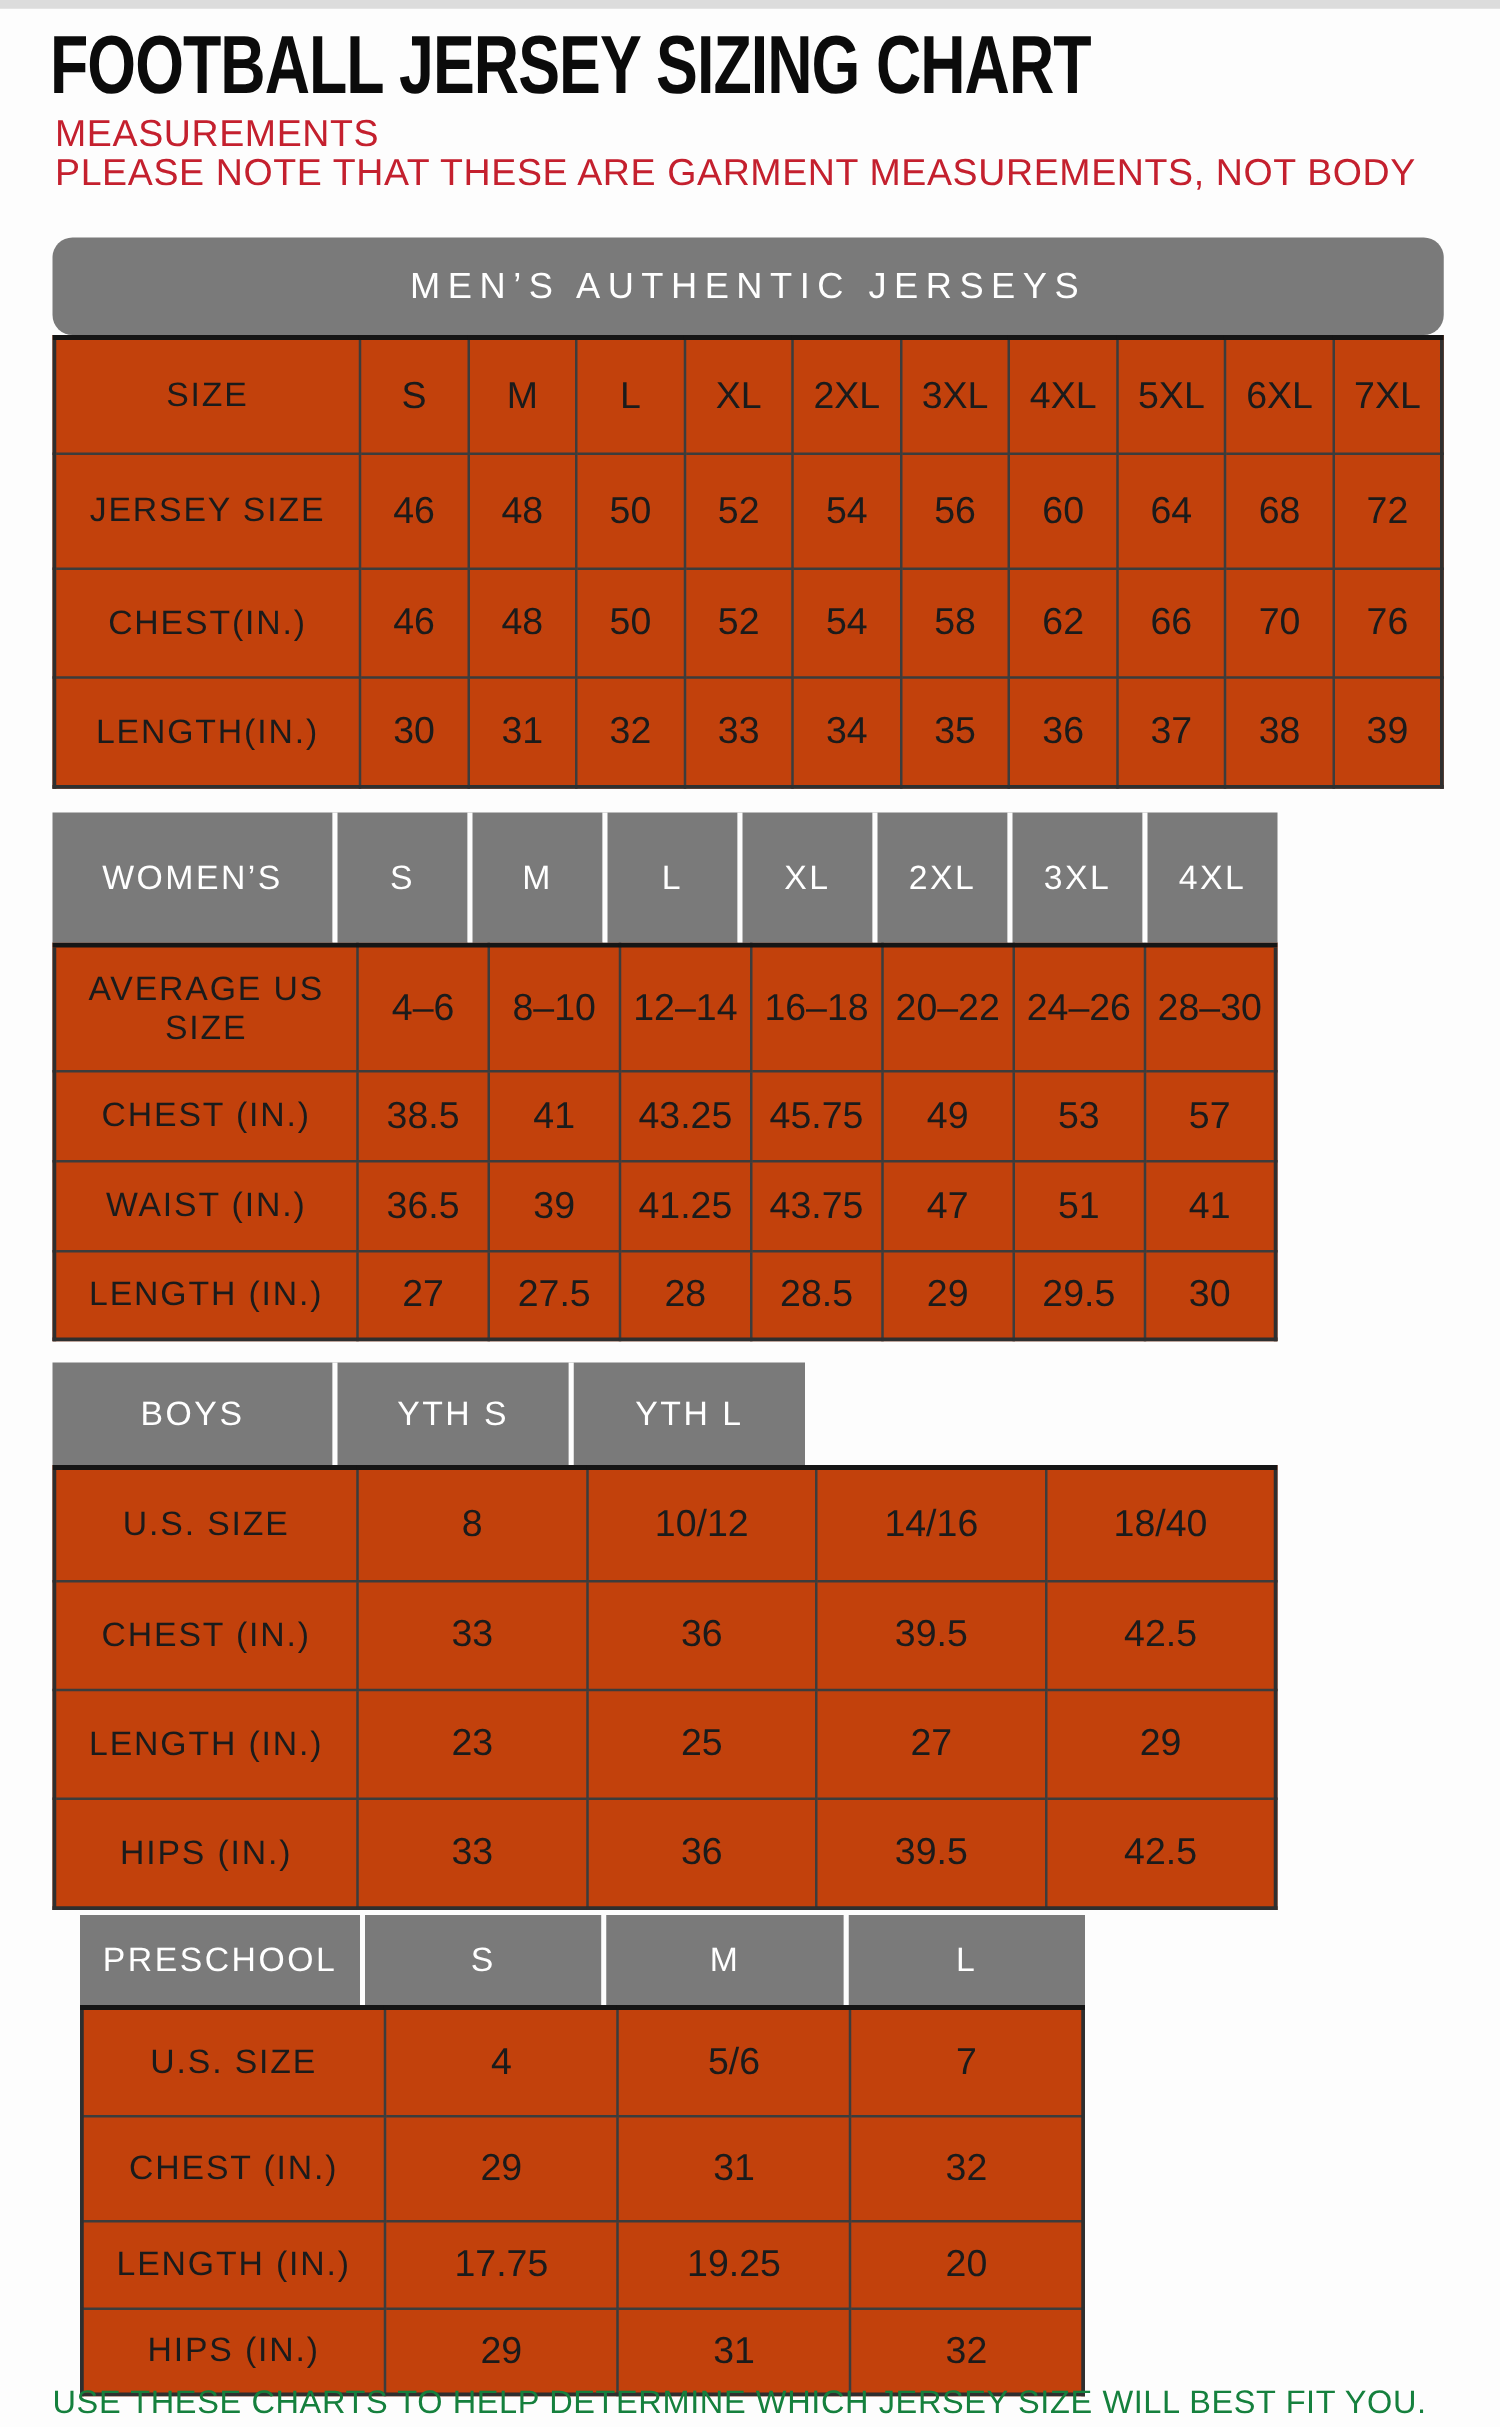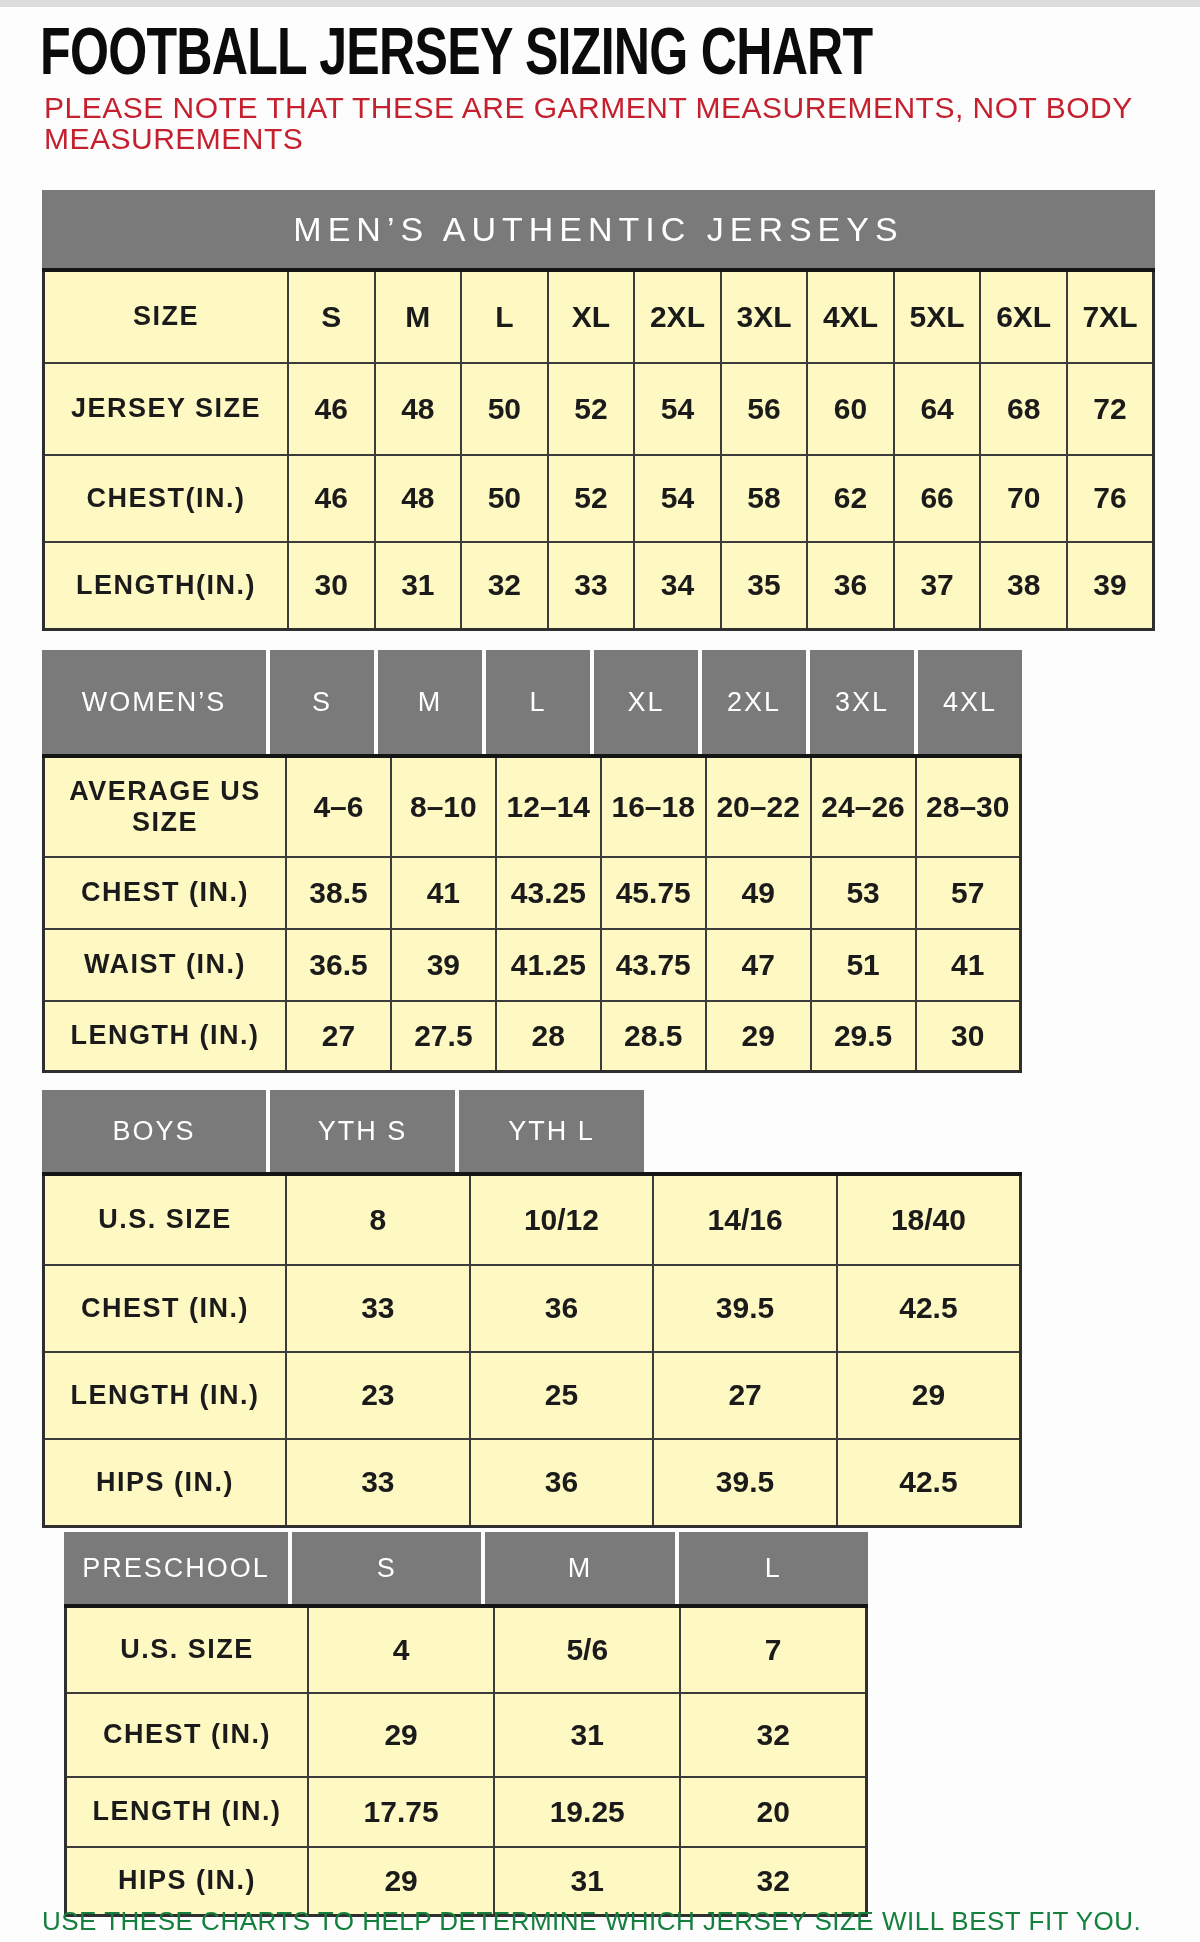--- a/index.html
+++ b/index.html
@@ -19,23 +19,23 @@
     font-size:30px;line-height:31px;color:#c4202e;letter-spacing:0.5px;white-space:nowrap;
   }
   
   .tbl{position:absolute;}
   .thead{display:grid;width:100%;}
   .hcell{
     background:#7a7a7a;color:#ffffff;display:flex;align-items:center;justify-content:center;
     font-size:27px;letter-spacing:2px;white-space:nowrap;
   }
   .hcell + .hcell{border-left:4px solid #fdfdfd;}
-  .hcell.merged{font-size:34px;letter-spacing:6px;}
-  table{border-collapse:collapse;table-layout:fixed;width:100%;background:#fef9c3;
-        border:3px solid #2f2f2f;border-top:4px solid #151515;font-weight:bold;}
+  .hcell.merged{font-size:29px;letter-spacing:6px;border-radius:16px;}
+  table{border-collapse:collapse;table-layout:fixed;width:100%;background:#c2410c;
+        border:3px solid #2f2f2f;border-top:4px solid #151515;}
   td{border:2px solid #3c3c3c;text-align:center;vertical-align:middle;
      font-size:30px;padding:0;line-height:1.15;}
   td.lab{font-size:27px;letter-spacing:1.5px;padding:0 8px;}
   
   .tbl td:first-child{width:224px;}
   .mens td:first-child{width:226px;}
   
   .mens{left:42px;top:190px;width:1113px;}
   .mens .thead{height:78px;grid-template-columns:1fr;}
   .mens tr.r0 td{height:90px;}
@@ -71,22 +71,22 @@
 </style>
 </head>
 <body>
 
 <div class="page">
   <div class="scan-edge"></div>
 
   <div class="title">FOOTBALL JERSEY SIZING CHART</div>
 
   <div class="note">
+    <div>MEASUREMENTS</div>
     <div>PLEASE NOTE THAT THESE ARE GARMENT MEASUREMENTS, NOT BODY</div>
-    <div>MEASUREMENTS</div>
   </div>
 
   <div class="tbl mens">
     <div class="thead">
         <div class="hcell merged">MEN’S AUTHENTIC JERSEYS</div>
       </div>
     <table>
         <tbody class="tbody">
           <tr class="r0">
             <td class="lab">SIZE</td>

